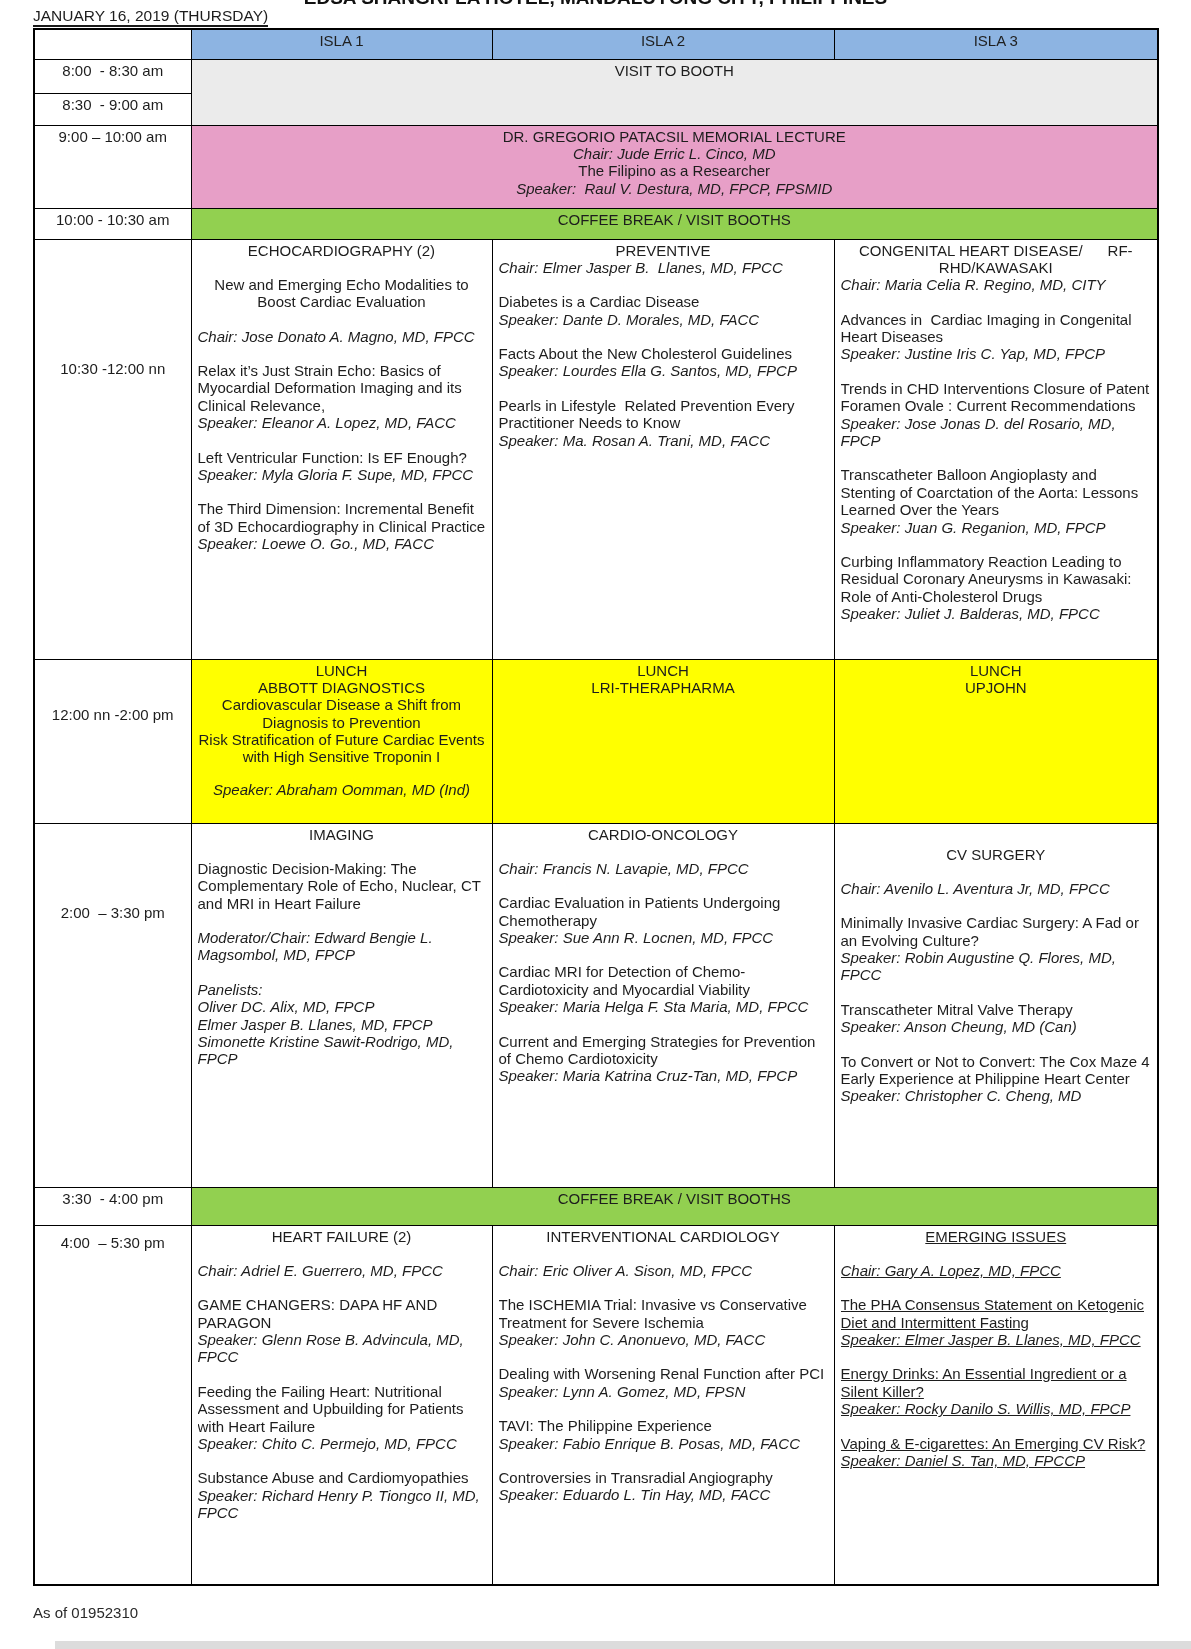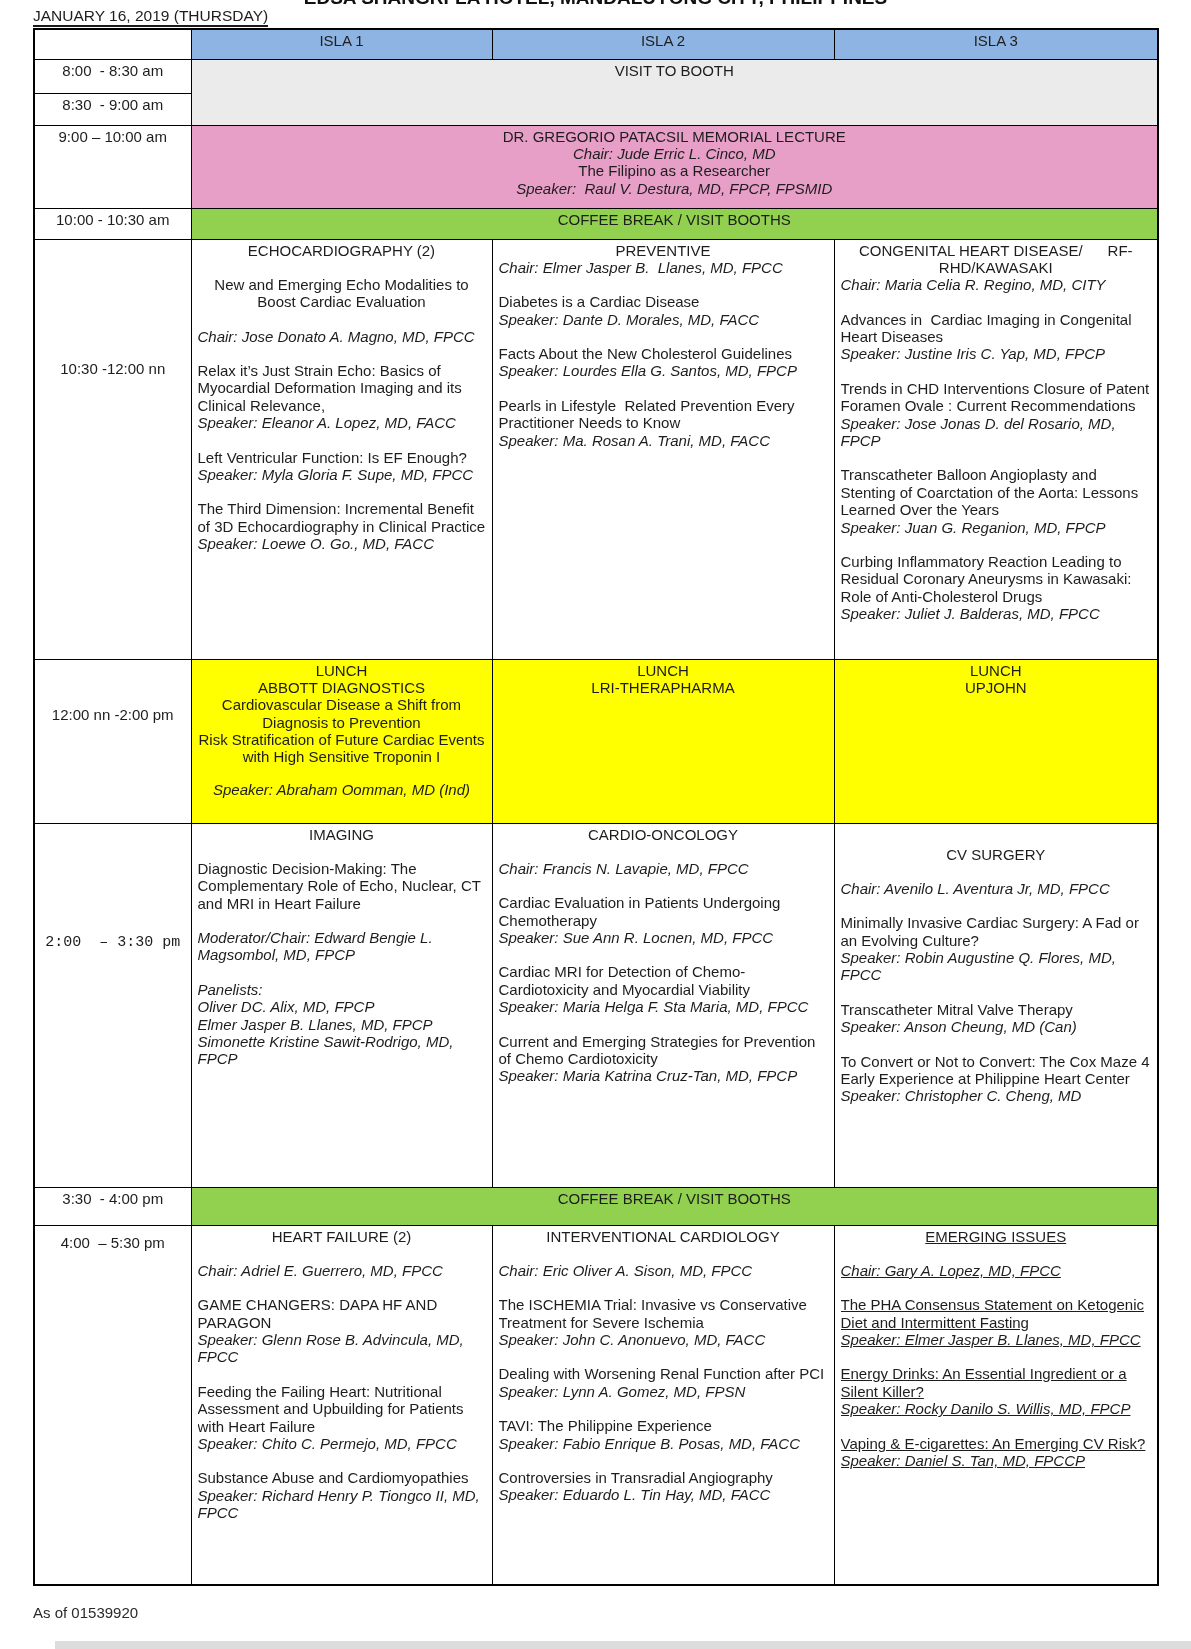--- a/index.html
+++ b/index.html
@@ -236,21 +236,21 @@
             </div>
           </td>
           <td class="lunch-cell bg-yellow">
             <div style="max-height: 158px; overflow: hidden;">
               <div>LUNCH</div>
               <div>UPJOHN</div>
             </div>
           </td>
         </tr>
         <tr style="height: 364px;">
-          <td class="time-cell time-top" style="padding-top: 110px; font-family: Liberation Mono, monospace;">2:00&nbsp; – 3:30 pm</td>
+          <td class="time-cell time-top" style="padding-top: 80px;">2:00&nbsp; – 3:30 pm</td>
           <td class="session-cell">
             <div style="max-height: 356px; overflow: hidden;">
               <div class="cell-title">
                 <div>IMAGING</div>
               </div>
               <div class="para">
                 <div>Diagnostic Decision-Making: The Complementary Role of Echo, Nuclear, CT and MRI in Heart Failure</div>
               </div>
               <div class="para">
                 <div class="i">Moderator/Chair: Edward Bengie L. Magsombol, MD, FPCP</div>
@@ -382,15 +382,15 @@
               </div>
               <div class="para">
                 <div>Vaping &amp; E-cigarettes: An Emerging CV Risk?</div>
                 <div class="i">Speaker: Daniel S. Tan, MD, FPCCP</div>
               </div>
             </div>
           </td>
         </tr>
       </tbody>
     </table>
-  <div class="asof">As of  01539920</div>
+  <div class="asof">As of  01952310</div>
   <div class="bottom-bar"></div>
 </div>
 
 </body></html>

